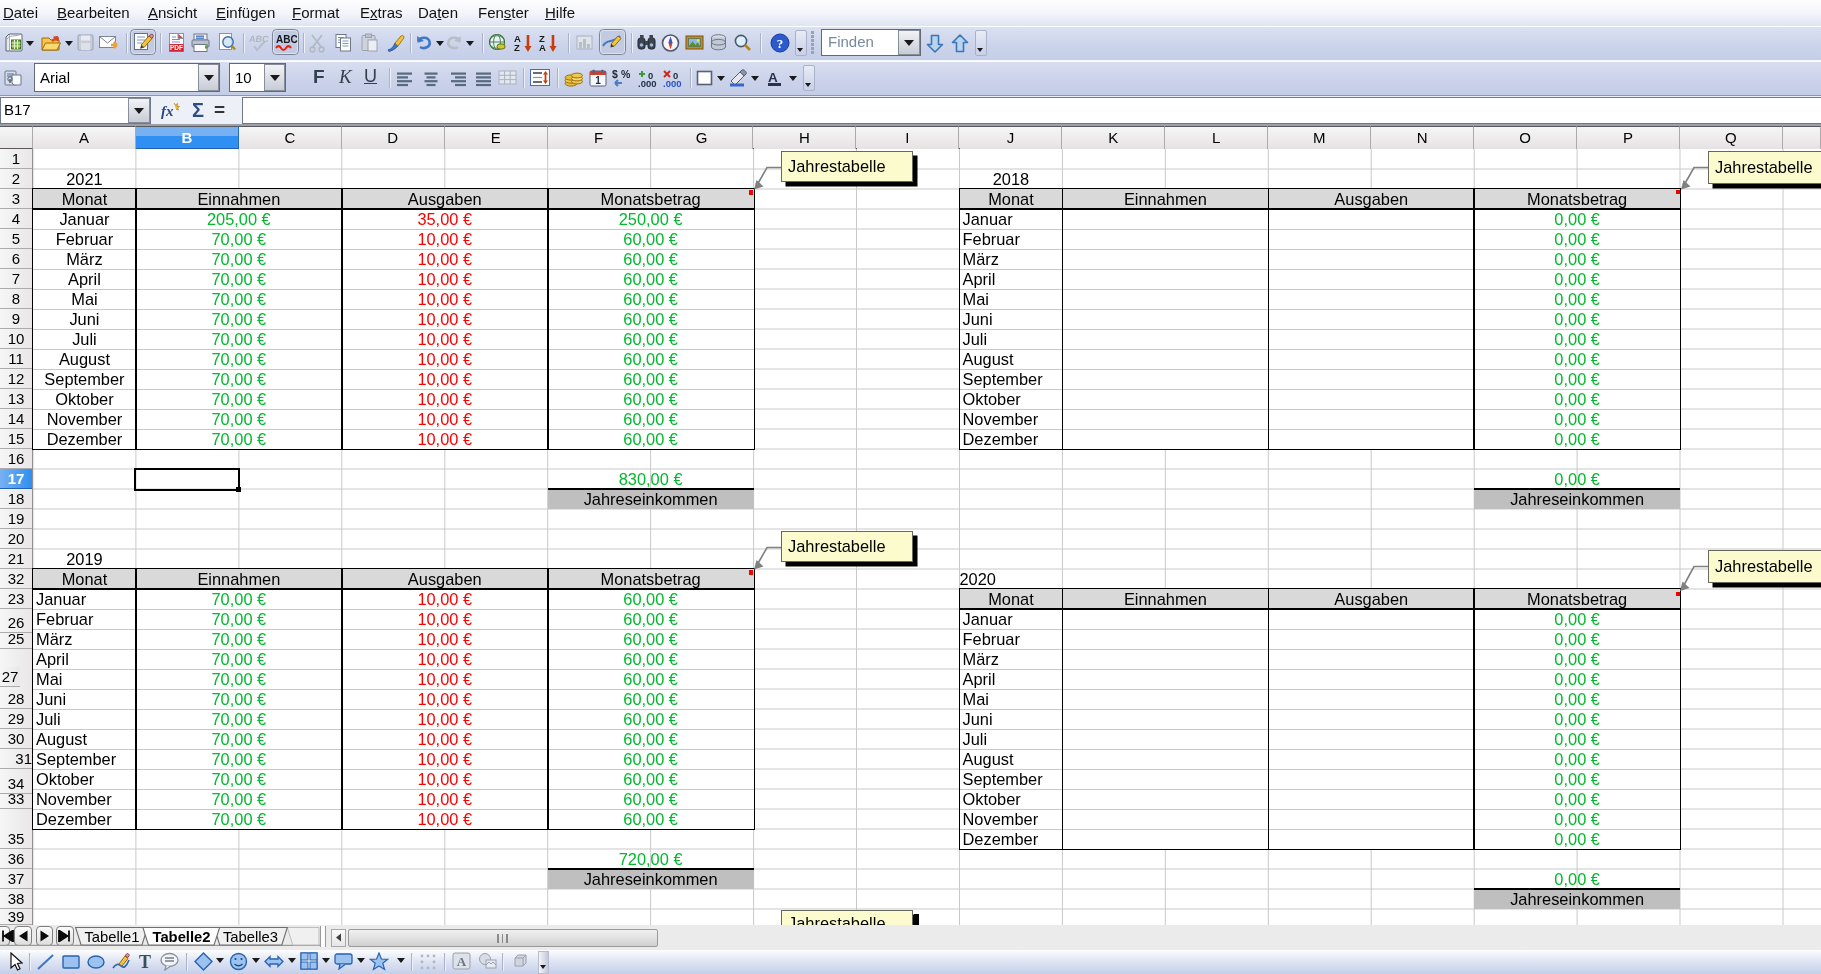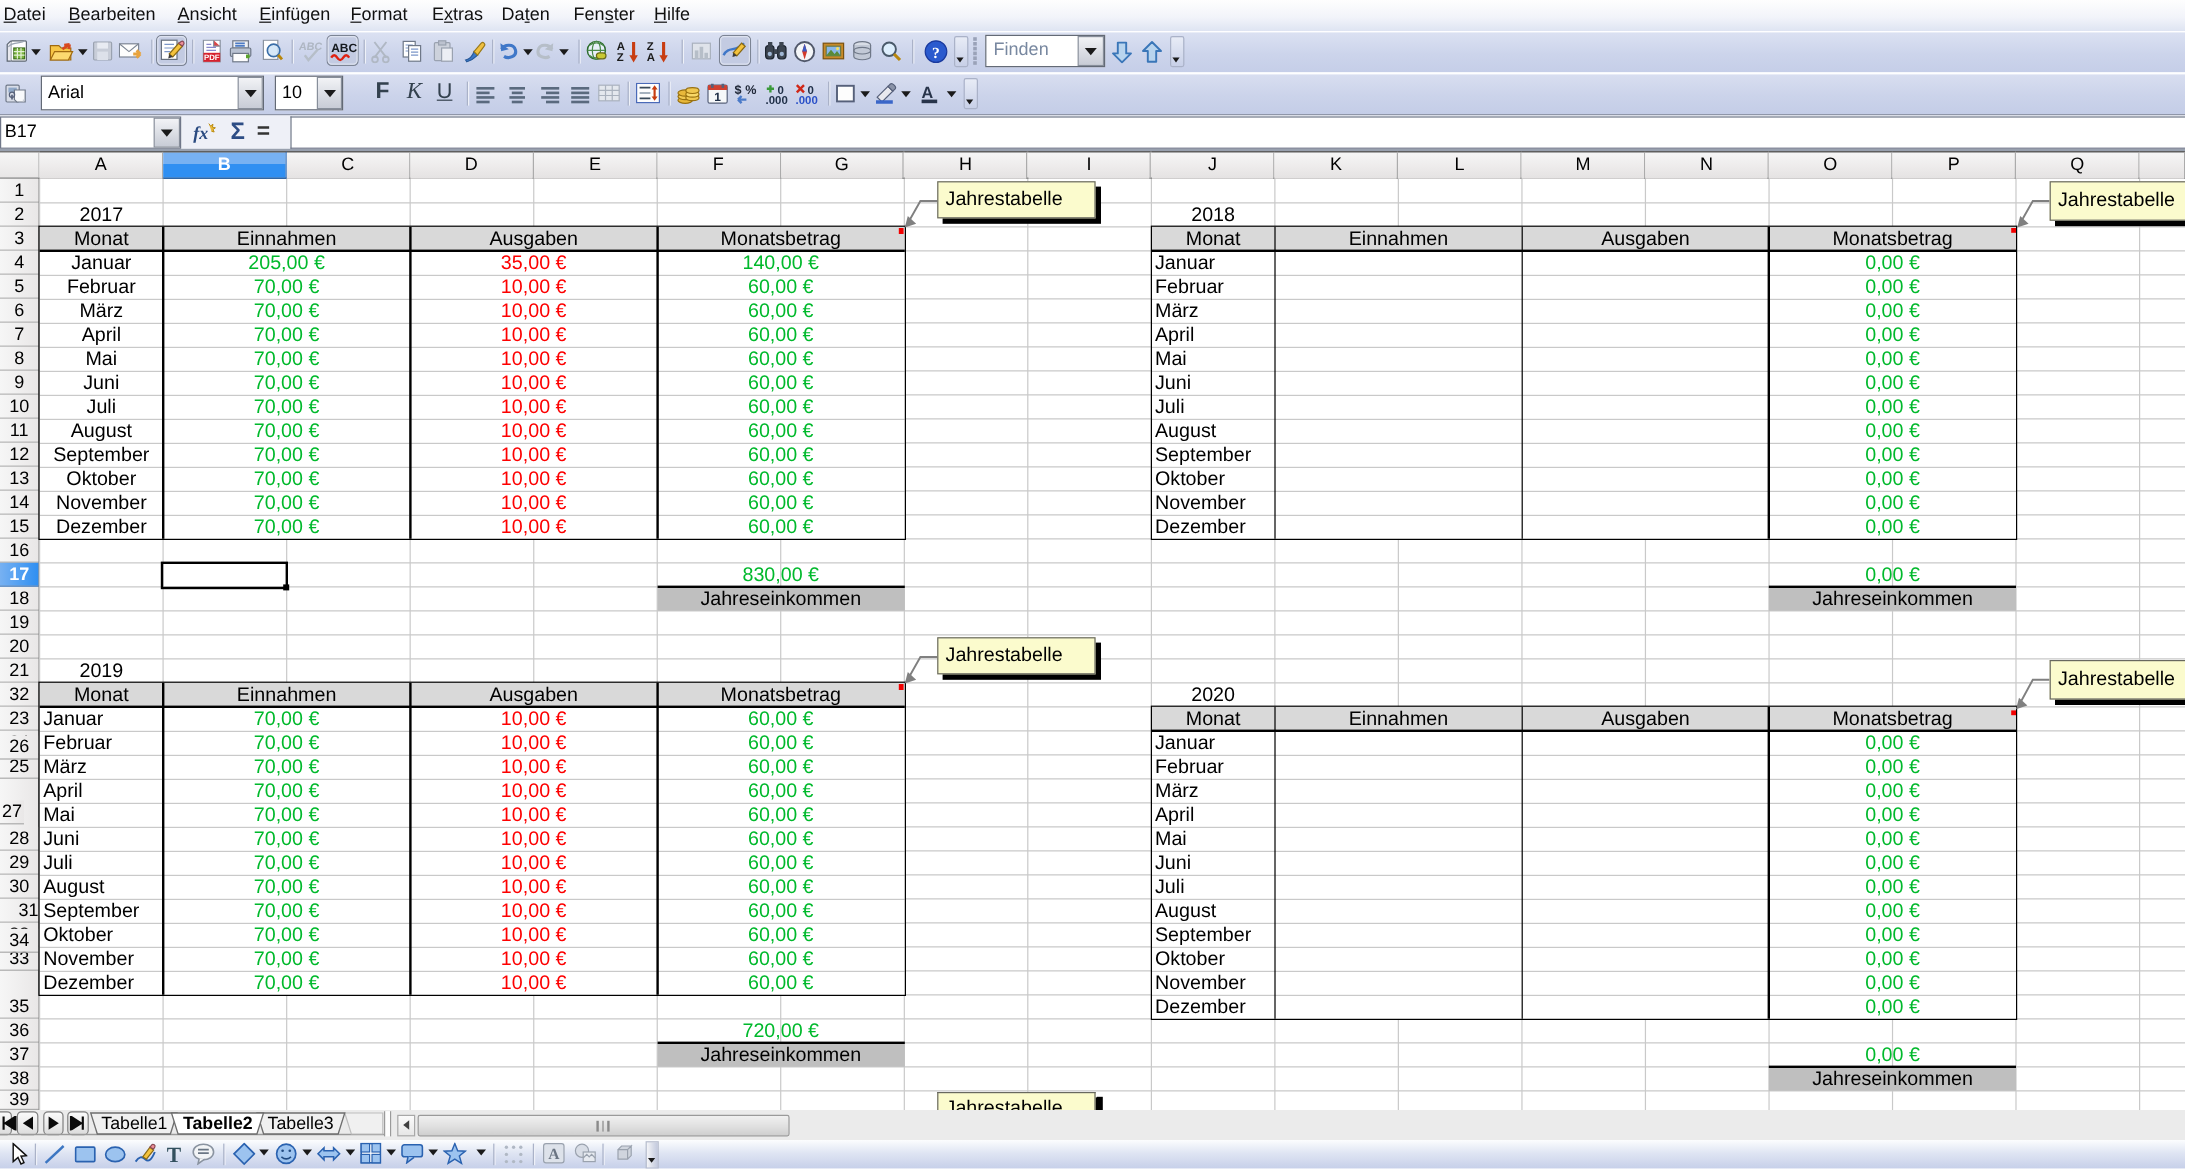--- a/index.html
+++ b/index.html
@@ -460,21 +460,21 @@
       <line x1="33" y1="749.0" x2="1821" y2="749.0" stroke="#c9c9c9" stroke-width="1"></line>
       <line x1="33" y1="769.0" x2="1821" y2="769.0" stroke="#c9c9c9" stroke-width="1"></line>
       <line x1="33" y1="789.0" x2="1821" y2="789.0" stroke="#c9c9c9" stroke-width="1"></line>
       <line x1="33" y1="809.0" x2="1821" y2="809.0" stroke="#c9c9c9" stroke-width="1"></line>
       <line x1="33" y1="829.0" x2="1821" y2="829.0" stroke="#c9c9c9" stroke-width="1"></line>
       <line x1="33" y1="849.0" x2="1821" y2="849.0" stroke="#c9c9c9" stroke-width="1"></line>
       <line x1="33" y1="869.0" x2="1821" y2="869.0" stroke="#c9c9c9" stroke-width="1"></line>
       <line x1="33" y1="889.0" x2="1821" y2="889.0" stroke="#c9c9c9" stroke-width="1"></line>
       <line x1="33" y1="909.0" x2="1821" y2="909.0" stroke="#c9c9c9" stroke-width="1"></line>
     </svg>
-<div style="position:absolute;left:33.0px;top:169.0px;width:102.9px;height:20.0px;font-size:16.4px;color:#000;text-align:center;line-height:21px;white-space:pre;">2017</div>
+<div style="position:absolute;left:33.0px;top:169.0px;width:102.9px;height:20.0px;font-size:16.4px;color:#000;text-align:center;line-height:21px;white-space:pre;">2021</div>
 <div style="position:absolute;left:33.0px;top:189.0px;width:720.6px;height:260.0px;background:#fff;"></div>
 <div style="position:absolute;left:33.0px;top:189.0px;width:720.6px;height:20.0px;background:#d9d9d9;"></div>
 <div style="position:absolute;left:33.0px;top:228.5px;width:720.6px;height:1.0px;background:#c9c9c9;"></div>
 <div style="position:absolute;left:33.0px;top:248.5px;width:720.6px;height:1.0px;background:#c9c9c9;"></div>
 <div style="position:absolute;left:33.0px;top:268.5px;width:720.6px;height:1.0px;background:#c9c9c9;"></div>
 <div style="position:absolute;left:33.0px;top:288.5px;width:720.6px;height:1.0px;background:#c9c9c9;"></div>
 <div style="position:absolute;left:33.0px;top:308.5px;width:720.6px;height:1.0px;background:#c9c9c9;"></div>
 <div style="position:absolute;left:33.0px;top:328.5px;width:720.6px;height:1.0px;background:#c9c9c9;"></div>
 <div style="position:absolute;left:33.0px;top:348.5px;width:720.6px;height:1.0px;background:#c9c9c9;"></div>
 <div style="position:absolute;left:33.0px;top:368.5px;width:720.6px;height:1.0px;background:#c9c9c9;"></div>
@@ -486,21 +486,21 @@
 <div style="position:absolute;left:547.0px;top:189.0px;width:1.5px;height:260.0px;background:#000;"></div>
 <div style="position:absolute;left:33.0px;top:208.2px;width:720.6px;height:1.5px;background:#000;"></div>
 <div style="position:absolute;left:32.0px;top:188.0px;width:722.6px;height:262.0px;border:1.7px solid #000;"></div>
 <div style="position:absolute;left:33.0px;top:189.0px;width:102.9px;height:20.0px;font-size:16.4px;color:#000;text-align:center;line-height:21px;white-space:pre;">Monat</div>
 <div style="position:absolute;left:135.9px;top:189.0px;width:205.9px;height:20.0px;font-size:16.4px;color:#000;text-align:center;line-height:21px;white-space:pre;">Einnahmen</div>
 <div style="position:absolute;left:341.8px;top:189.0px;width:205.9px;height:20.0px;font-size:16.4px;color:#000;text-align:center;line-height:21px;white-space:pre;">Ausgaben</div>
 <div style="position:absolute;left:547.7px;top:189.0px;width:205.9px;height:20.0px;font-size:16.4px;color:#000;text-align:center;line-height:21px;white-space:pre;">Monatsbetrag</div>
 <div style="position:absolute;left:33.0px;top:209.0px;width:102.9px;height:20.0px;font-size:16.4px;color:#000;text-align:center;line-height:21px;white-space:pre;">Januar</div>
 <div style="position:absolute;left:135.9px;top:209.0px;width:205.9px;height:20.0px;font-size:16.4px;color:#00b92c;text-align:center;line-height:21px;white-space:pre;">205,00 €</div>
 <div style="position:absolute;left:341.8px;top:209.0px;width:205.9px;height:20.0px;font-size:16.4px;color:#fd0000;text-align:center;line-height:21px;white-space:pre;">35,00 €</div>
-<div style="position:absolute;left:547.7px;top:209.0px;width:205.9px;height:20.0px;font-size:16.4px;color:#00b92c;text-align:center;line-height:21px;white-space:pre;">140,00 €</div>
+<div style="position:absolute;left:547.7px;top:209.0px;width:205.9px;height:20.0px;font-size:16.4px;color:#00b92c;text-align:center;line-height:21px;white-space:pre;">250,00 €</div>
 <div style="position:absolute;left:33.0px;top:229.0px;width:102.9px;height:20.0px;font-size:16.4px;color:#000;text-align:center;line-height:21px;white-space:pre;">Februar</div>
 <div style="position:absolute;left:135.9px;top:229.0px;width:205.9px;height:20.0px;font-size:16.4px;color:#00b92c;text-align:center;line-height:21px;white-space:pre;">70,00 €</div>
 <div style="position:absolute;left:341.8px;top:229.0px;width:205.9px;height:20.0px;font-size:16.4px;color:#fd0000;text-align:center;line-height:21px;white-space:pre;">10,00 €</div>
 <div style="position:absolute;left:547.7px;top:229.0px;width:205.9px;height:20.0px;font-size:16.4px;color:#00b92c;text-align:center;line-height:21px;white-space:pre;">60,00 €</div>
 <div style="position:absolute;left:33.0px;top:249.0px;width:102.9px;height:20.0px;font-size:16.4px;color:#000;text-align:center;line-height:21px;white-space:pre;">März</div>
 <div style="position:absolute;left:135.9px;top:249.0px;width:205.9px;height:20.0px;font-size:16.4px;color:#00b92c;text-align:center;line-height:21px;white-space:pre;">70,00 €</div>
 <div style="position:absolute;left:341.8px;top:249.0px;width:205.9px;height:20.0px;font-size:16.4px;color:#fd0000;text-align:center;line-height:21px;white-space:pre;">10,00 €</div>
 <div style="position:absolute;left:547.7px;top:249.0px;width:205.9px;height:20.0px;font-size:16.4px;color:#00b92c;text-align:center;line-height:21px;white-space:pre;">60,00 €</div>
 <div style="position:absolute;left:33.0px;top:269.0px;width:102.9px;height:20.0px;font-size:16.4px;color:#000;text-align:center;line-height:21px;white-space:pre;">April</div>
 <div style="position:absolute;left:135.9px;top:269.0px;width:205.9px;height:20.0px;font-size:16.4px;color:#00b92c;text-align:center;line-height:21px;white-space:pre;">70,00 €</div>
@@ -661,21 +661,21 @@
 <div style="position:absolute;left:341.8px;top:789.0px;width:205.9px;height:20.0px;font-size:16.4px;color:#fd0000;text-align:center;line-height:21px;white-space:pre;">10,00 €</div>
 <div style="position:absolute;left:547.7px;top:789.0px;width:205.9px;height:20.0px;font-size:16.4px;color:#00b92c;text-align:center;line-height:21px;white-space:pre;">60,00 €</div>
 <div style="position:absolute;left:33.0px;top:809.0px;width:102.9px;height:20.0px;font-size:16.4px;color:#000;text-align:left;line-height:21px;padding-left:3px;white-space:pre;">Dezember</div>
 <div style="position:absolute;left:135.9px;top:809.0px;width:205.9px;height:20.0px;font-size:16.4px;color:#00b92c;text-align:center;line-height:21px;white-space:pre;">70,00 €</div>
 <div style="position:absolute;left:341.8px;top:809.0px;width:205.9px;height:20.0px;font-size:16.4px;color:#fd0000;text-align:center;line-height:21px;white-space:pre;">10,00 €</div>
 <div style="position:absolute;left:547.7px;top:809.0px;width:205.9px;height:20.0px;font-size:16.4px;color:#00b92c;text-align:center;line-height:21px;white-space:pre;">60,00 €</div>
 <div style="position:absolute;left:547.7px;top:849.0px;width:205.9px;height:20.0px;font-size:16.4px;color:#00b92c;text-align:center;line-height:21px;white-space:pre;">720,00 €</div>
 <div style="position:absolute;left:547.7px;top:869.0px;width:205.9px;height:20.0px;background:#bfbfbf;"></div>
 <div style="position:absolute;left:547.7px;top:868.0px;width:205.9px;height:1.8px;background:#000;"></div>
 <div style="position:absolute;left:547.7px;top:869.0px;width:205.9px;height:20.0px;font-size:16.4px;color:#000;text-align:center;line-height:21px;white-space:pre;">Jahreseinkommen</div>
-<div style="position:absolute;left:959.5px;top:569.0px;width:102.9px;height:20.0px;font-size:16.4px;color:#000;text-align:center;line-height:21px;white-space:pre;">2020</div>
+<div style="position:absolute;left:959.5px;top:569.0px;width:102.9px;height:20.0px;font-size:16.4px;color:#000;line-height:21px;white-space:pre;">2020</div>
 <div style="position:absolute;left:959.5px;top:589.0px;width:720.6px;height:260.0px;background:#fff;"></div>
 <div style="position:absolute;left:959.5px;top:589.0px;width:720.6px;height:20.0px;background:#d9d9d9;"></div>
 <div style="position:absolute;left:959.5px;top:628.5px;width:720.6px;height:1.0px;background:#c9c9c9;"></div>
 <div style="position:absolute;left:959.5px;top:648.5px;width:720.6px;height:1.0px;background:#c9c9c9;"></div>
 <div style="position:absolute;left:959.5px;top:668.5px;width:720.6px;height:1.0px;background:#c9c9c9;"></div>
 <div style="position:absolute;left:959.5px;top:688.5px;width:720.6px;height:1.0px;background:#c9c9c9;"></div>
 <div style="position:absolute;left:959.5px;top:708.5px;width:720.6px;height:1.0px;background:#c9c9c9;"></div>
 <div style="position:absolute;left:959.5px;top:728.5px;width:720.6px;height:1.0px;background:#c9c9c9;"></div>
 <div style="position:absolute;left:959.5px;top:748.5px;width:720.6px;height:1.0px;background:#c9c9c9;"></div>
 <div style="position:absolute;left:959.5px;top:768.5px;width:720.6px;height:1.0px;background:#c9c9c9;"></div>

